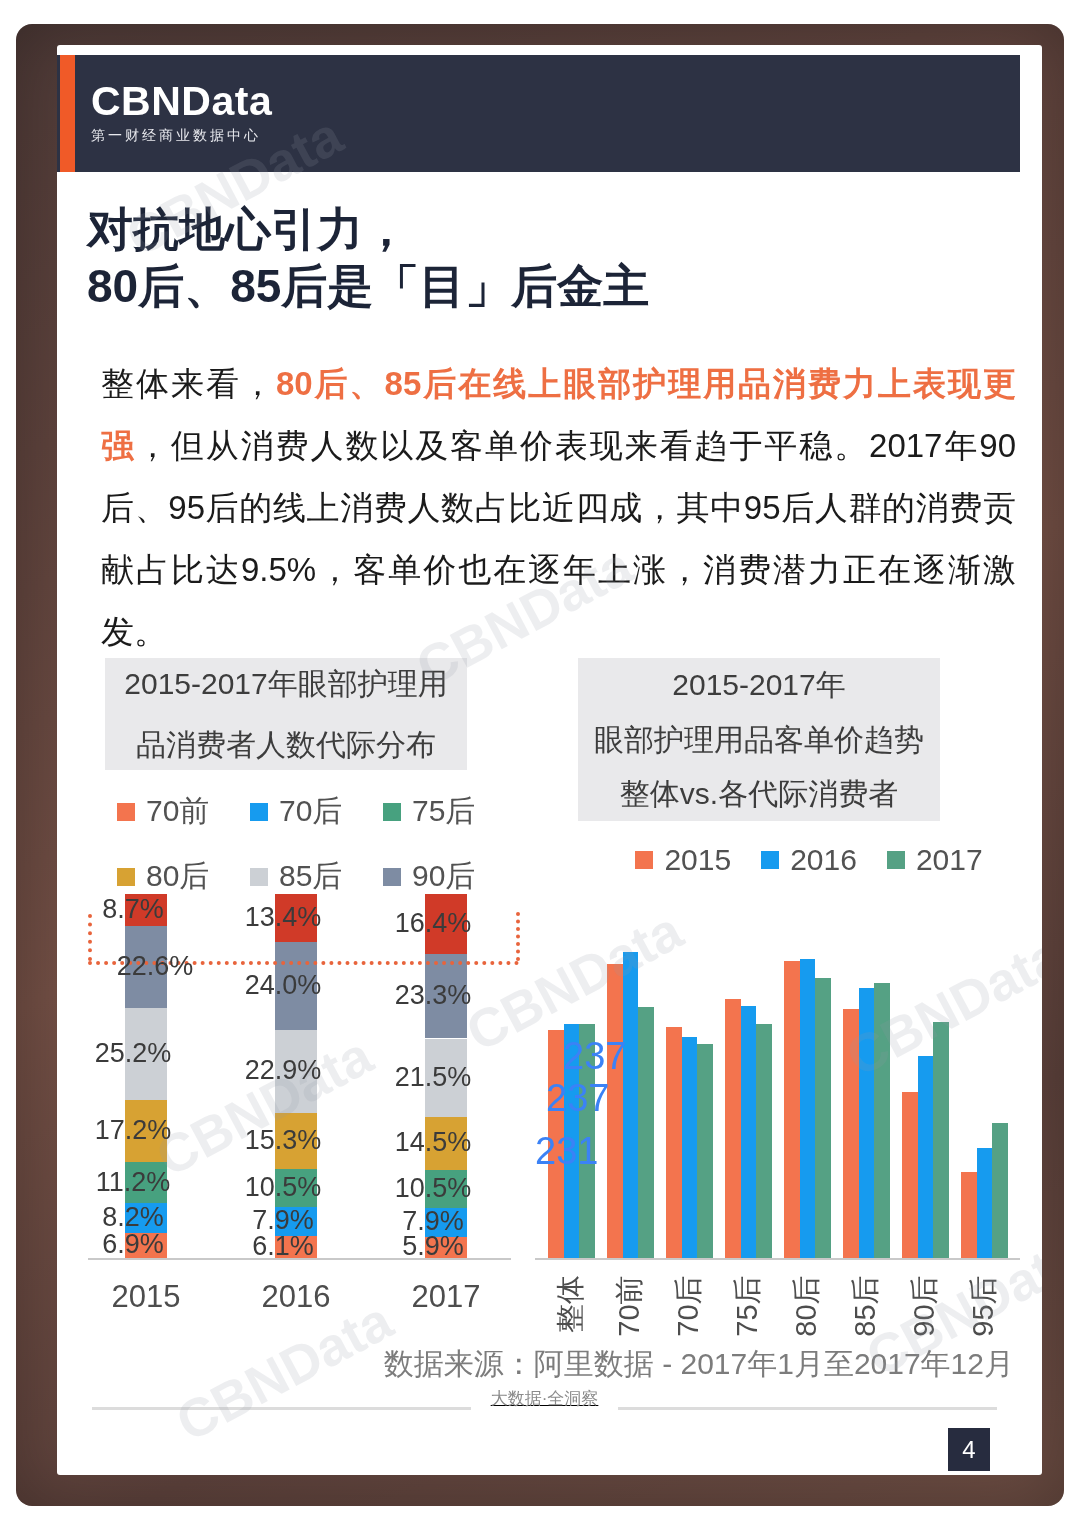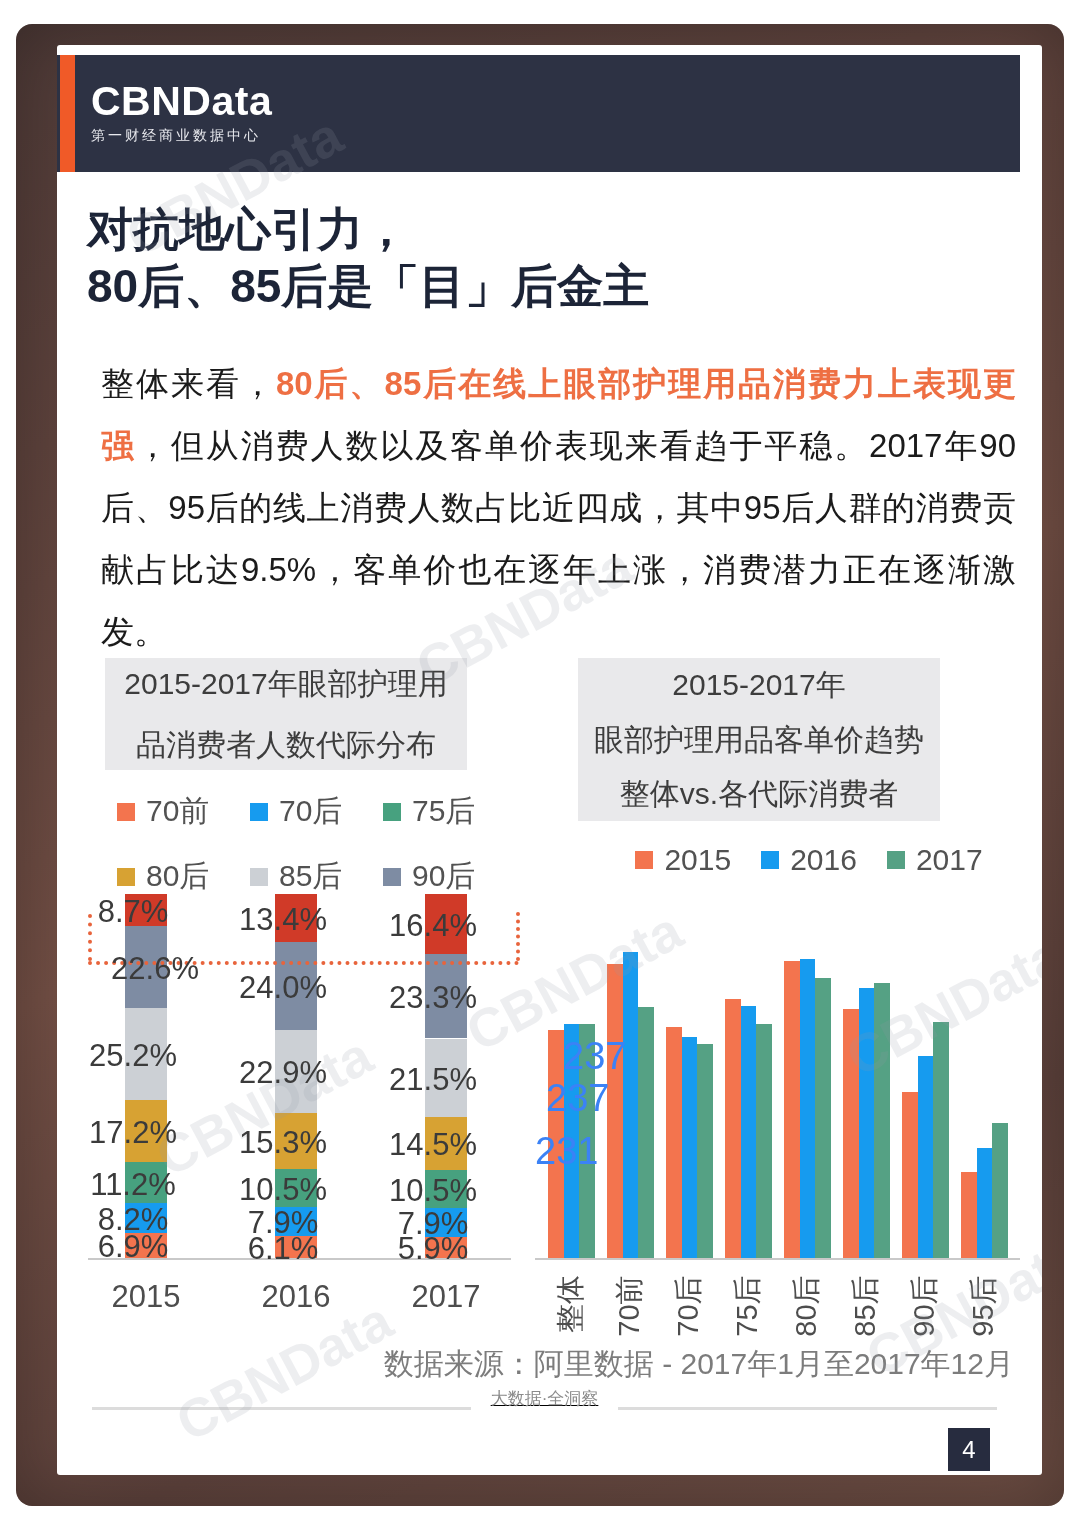--- a/index.html
+++ b/index.html
@@ -33,21 +33,21 @@
   .box2{left:521px;top:613px;width:362px;height:163px;}
   .box2 .tl{line-height:54px;}
   
   .lg1{position:absolute;left:60px;top:746px;display:grid;grid-template-columns:133px 133px 144px;row-gap:24px;}
   .lg2{position:absolute;left:552px;top:798px;width:400px;display:flex;justify-content:center;gap:30px;}
   .lgit{display:flex;align-items:center;gap:11px;font-size:30px;color:#525252;}
   .sw{width:18px;height:18px;flex:0 0 18px;}
   
   .plot{position:absolute;inset:0;}
   .seg{position:absolute;z-index:1;}
-  .pct{position:absolute;font-size:31px;color:#3b3b3b;text-align:center;z-index:6;white-space:nowrap;}
+  .pct{position:absolute;font-size:27px;color:#3b3b3b;text-align:center;z-index:6;white-space:nowrap;}
   .gbar{position:absolute;}
   .axis{position:absolute;height:2px;background:#c9c9c9;}
   .year{position:absolute;font-size:31px;color:#4d4d4d;text-align:center;width:150px;}
   .xlab{position:absolute;font-size:29px;color:#4d4d4d;white-space:nowrap;transform:translate(-50%,-50%) rotate(-90deg);}
   .vlab{position:absolute;font-size:38px;color:#3b82f6;white-space:nowrap;z-index:6;}
   .dot-h{position:absolute;border-top:4px dotted #e8643c;z-index:5;}
   .dot-v{position:absolute;border-left:4px dotted #e8643c;z-index:5;}
   
   .src{position:absolute;right:28px;top:1299px;font-size:30px;color:#7c7c7c;white-space:nowrap;}
   .divider{position:absolute;left:35px;top:1342px;width:905px;display:flex;align-items:flex-end;gap:20px;text-decoration:underline;}

